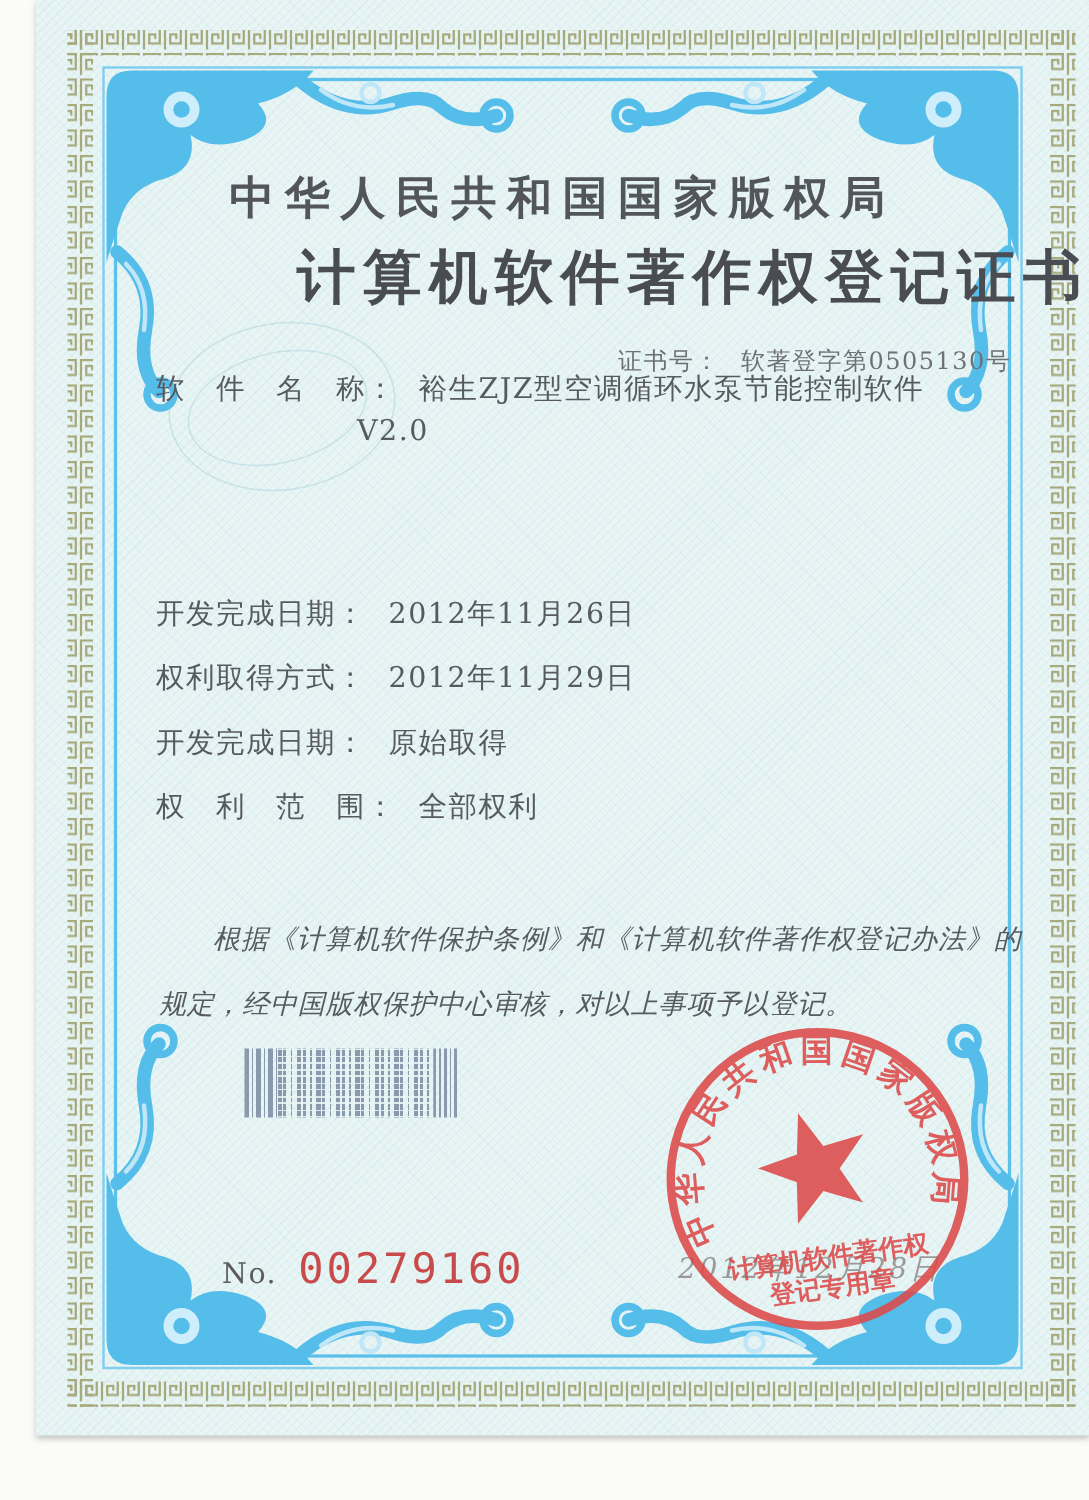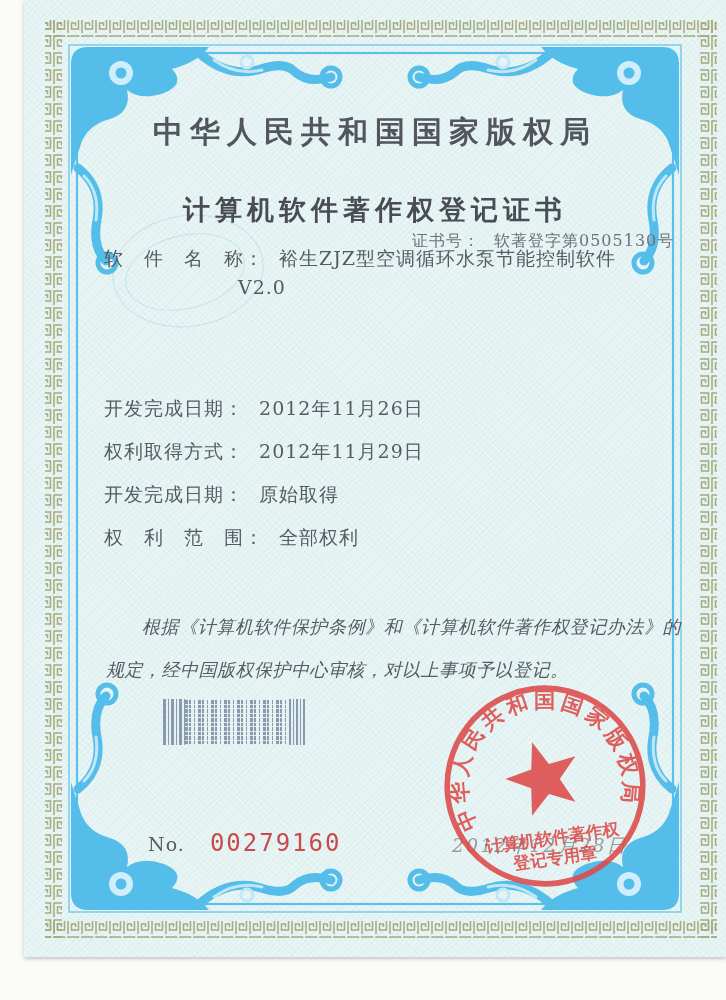--- a/index.html
+++ b/index.html
@@ -18,22 +18,22 @@
       repeating-linear-gradient(45deg, rgba(140,200,210,0.08) 0 1px, transparent 1px 5px);
     box-shadow:0 2px 4px rgba(110,110,110,.35), 2px 0 3px rgba(150,150,150,.15);
   }
   .frame-svg{position:absolute;left:0;top:0;width:702px;height:957px;}
   
   .authority{
     position:absolute;left:0;top:112px;width:702px;text-align:center;
     font-size:30px;font-weight:bold;letter-spacing:7px;color:#53555d;
   }
   .cert-title{
-    position:absolute;left:0;top:158px;width:702px;text-align:center;
-    font-size:27px;font-weight:bold;letter-spacing:5px;color:#4a4c54;margin-top:34px;
+    position:absolute;left:0;top:158px;width:702px;text-align:right;
+    font-size:39px;font-weight:bold;letter-spacing:5px;color:#4a4c54;
   }
   .cert-no{
     position:absolute;left:388px;top:231px;
     font-size:16px;color:#6e7078;letter-spacing:1px;white-space:nowrap;
   }
   .cert-no .gap{display:inline-block;width:14px;}
   .field{
     position:absolute;left:80px;white-space:nowrap;
     font-size:19px;color:#565a61;letter-spacing:1px;
   }
@@ -69,21 +69,21 @@
   }
   .barcode .bstop{
     width:16px;height:100%;
     background:repeating-linear-gradient(90deg,#76879f 0 2px,transparent 2px 4px,#76879f 4px 5px,transparent 5px 7px);
   }
   
   .serial{position:absolute;left:124px;top:829px;white-space:nowrap;}
   .serial .prefix{font-size:19px;color:#5c5c5c;letter-spacing:1px;}
   .serial .number{
     font-family:"DejaVu Sans Mono","Liberation Mono",monospace;
-    font-size:24px;color:#c84a4a;letter-spacing:2px;margin-left:20px;
+    font-size:28px;color:#c84a4a;letter-spacing:2px;margin-left:9px;
   }
   
   .issue-date{
     position:absolute;left:428px;top:833px;
     font-size:19px;color:#9a9a9a;letter-spacing:2px;z-index:1;font-style:italic;
   }
   .seal{position:absolute;left:413px;top:678px;width:216px;height:216px;z-index:2;opacity:.88;}
 </style>
 </head>
 <body>

